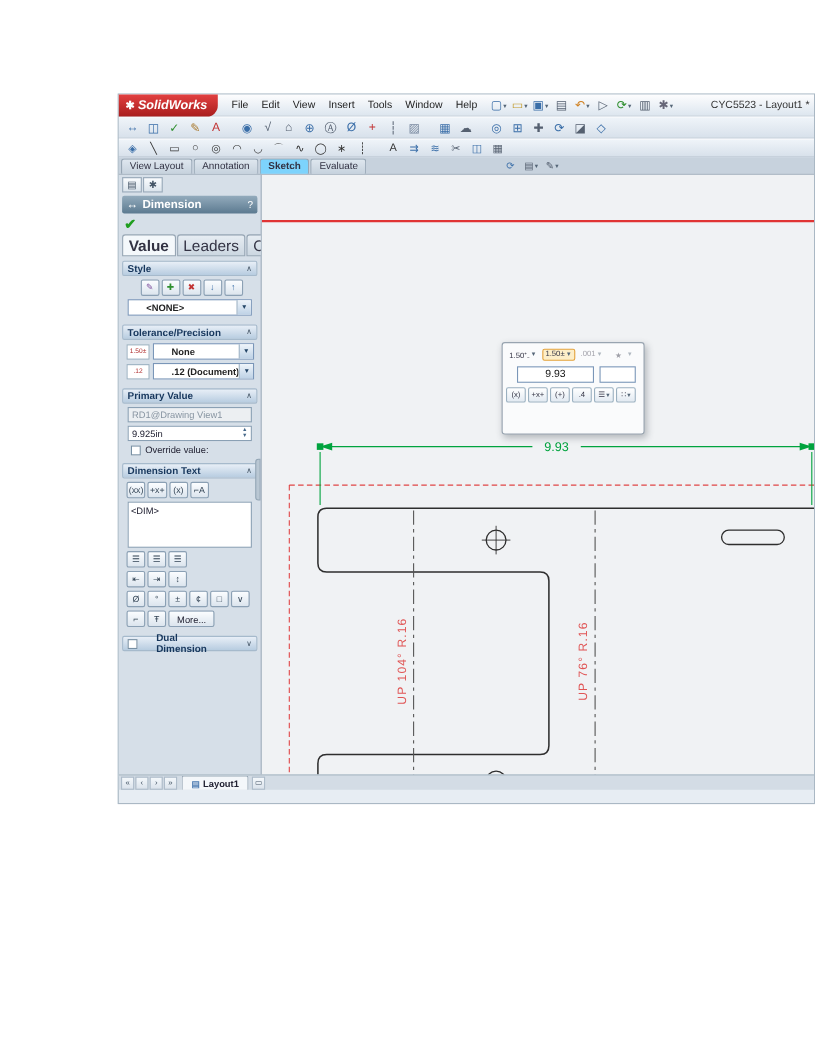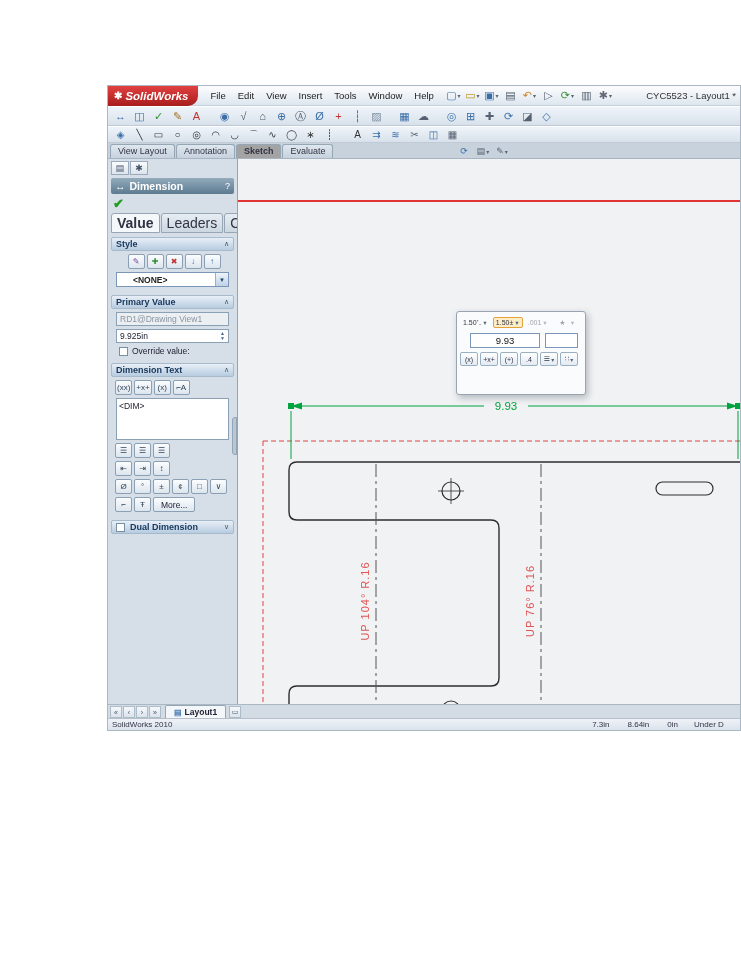--- a/index.html
+++ b/index.html
@@ -32,21 +32,21 @@
              border-top:1px solid #fbfdfe; border-bottom:1px solid #c0cbd6; }
   .toolbar.row3 { height:17px; }
   .toolbar.row3 .tb-icon { height:15px; font-size:10px; }
 
   
   .cmdtabs { height:16px; background:#c7d2dd; display:flex; align-items:flex-end; padding-left:2px;
              border-bottom:1px solid #a8b4c0; }
   .cmdtab { font-size:9px; line-height:11px; padding:1px 7px; color:#334; margin-right:1px;
             border:1px solid #97a6b4; border-bottom:none; border-radius:3px 3px 0 0;
             background:linear-gradient(#dfe7ef,#c6d2dd); white-space:nowrap;text-align:right; }
-  .cmdtab.active { background:#a3a3a3; font-weight:bold; }
+  .cmdtab.active { background:#7dd3fc; font-weight:bold; }
   .cmdtabs-right { margin-left:120px; display:flex; align-items:center; }
   .cmdtabs-right .tb-icon { height:14px; font-size:9px; }
 
   
   .content { position:absolute; left:0; top:73px; width:100%; height:547px; display:flex; }
 
   
   .pm { width:130px; background:#d6dfe8; border-right:1px solid #94a4b2; padding:2px 3px;
         font-size:10px; overflow:hidden; position:relative; }
   .pm-tabs { display:flex; gap:1px; margin-bottom:3px; }
@@ -58,21 +58,21 @@
                background:linear-gradient(#93abbc,#5c7a90); }
   .pm-header .hq { margin-left:auto; font-weight:normal; font-size:9px; }
   .pm-ok { height:18px; display:flex; align-items:center; padding:1px 2px; }
   .check { color:#1f9e1f; font-size:13px; font-weight:bold; }
   .val-tabs { display:flex; margin:1px 0 4px; }
   .val-tab { font-size:14px; padding:1px 5px; margin-right:1px; color:#334;
              border:1px solid #97a6b4; border-radius:3px 3px 0 0;
              background:linear-gradient(#e7edf3,#ccd7e1); }
   .val-tab.active { background:#f4f8fb; font-weight:bold; }
   .sec { margin-bottom:4px; }
-  .sec-h { height:14px; display:flex; align-items:center; gap:5px; padding:0 4px; color:#16365c;
+  .sec-h { height:14px; display:flex; align-items:center; gap:17px; padding:0 4px; color:#16365c;
            font-weight:bold; font-size:9px; border:1px solid #a6bacc; border-radius:2px;
            background:linear-gradient(#e8eff7,#b7cce0); }
   .sec-h .chev { margin-left:auto; font-size:7px; color:#456; font-weight:normal; }
   .sec-b { padding:3px 1px 1px; }
   .btn-row { display:flex; gap:2px; margin-bottom:3px; justify-content:flex-start; padding-left:3px; }
   .btn-row.centered { justify-content:center; }
   .sq-btn { min-width:17px; height:15px; padding:0 1px; border:1px solid #8ba0b4; color:#345;
             background:linear-gradient(#fbfdff,#dce5ee); display:inline-flex; align-items:center;
             justify-content:center; font-size:8px; border-radius:2px; }
   .pm-select { display:flex; align-items:center; height:15px; border:1px solid #7a96b8;
@@ -266,20 +266,42 @@
                 <span class="sq-btn" style="color: rgb(58, 110, 168);">↓</span>
                 <span class="sq-btn" style="color: rgb(58, 110, 168);">↑</span>
               </div>
             <div class="pm-select">
               <span class="txt">&lt;NONE&gt;</span>
               <span class="arr">▼</span>
             </div>
           </div>
         </div>
 
+        <div class="sec">
+          <div class="sec-h">
+            <span>Tolerance/Precision</span>
+            <span class="chev">∧</span>
+          </div>
+          <div class="sec-b">
+            <div class="tol-row">
+              <span class="tol-ico">1.50±</span>
+              <div class="pm-select">
+                <span class="txt">None</span>
+                <span class="arr">▼</span>
+              </div>
+            </div>
+            <div class="tol-row">
+              <span class="tol-ico">.12</span>
+              <div class="pm-select">
+                <span class="txt">.12 (Document)</span>
+                <span class="arr">▼</span>
+              </div>
+            </div>
+          </div>
+        </div>
 
         <div class="sec">
           <div class="sec-h">
             <span>Primary Value</span>
             <span class="chev">∧</span>
           </div>
           <div class="sec-b">
             <div class="pm-input disabled">
               <span>RD1@Drawing View1</span>
             </div>
@@ -424,24 +446,15 @@
           <span class="nav-btn">›</span>
           <span class="nav-btn">»</span>
         </span>
       <div class="sheet-tab">
         <span class="sheet-icon">▤</span>
         <span>Layout1</span>
       </div>
       <span class="nav-btn" style="margin-left:3px">▭</span>
     </div>
 
-    <div class="statusbar">
-      <span>SolidWorks 2010</span>
-      <span class="status-right">
-          <span class="coord">7.3in</span>
-          <span class="coord">8.64in</span>
-          <span class="coord">0in</span>
-        </span>
-      <span class="status-state">Under D</span>
-    </div>
 
   </div>
 </div>
 
 </body></html>

